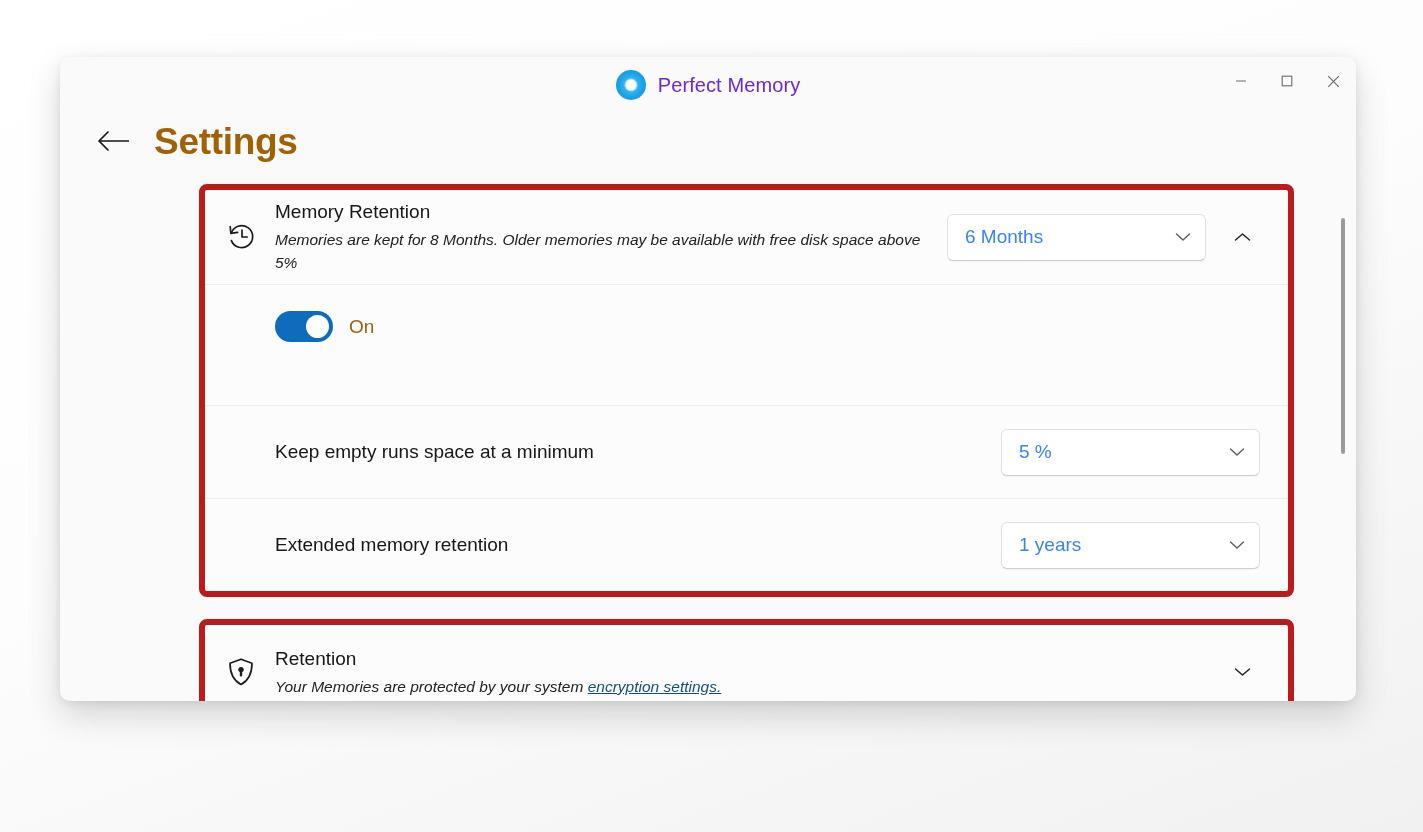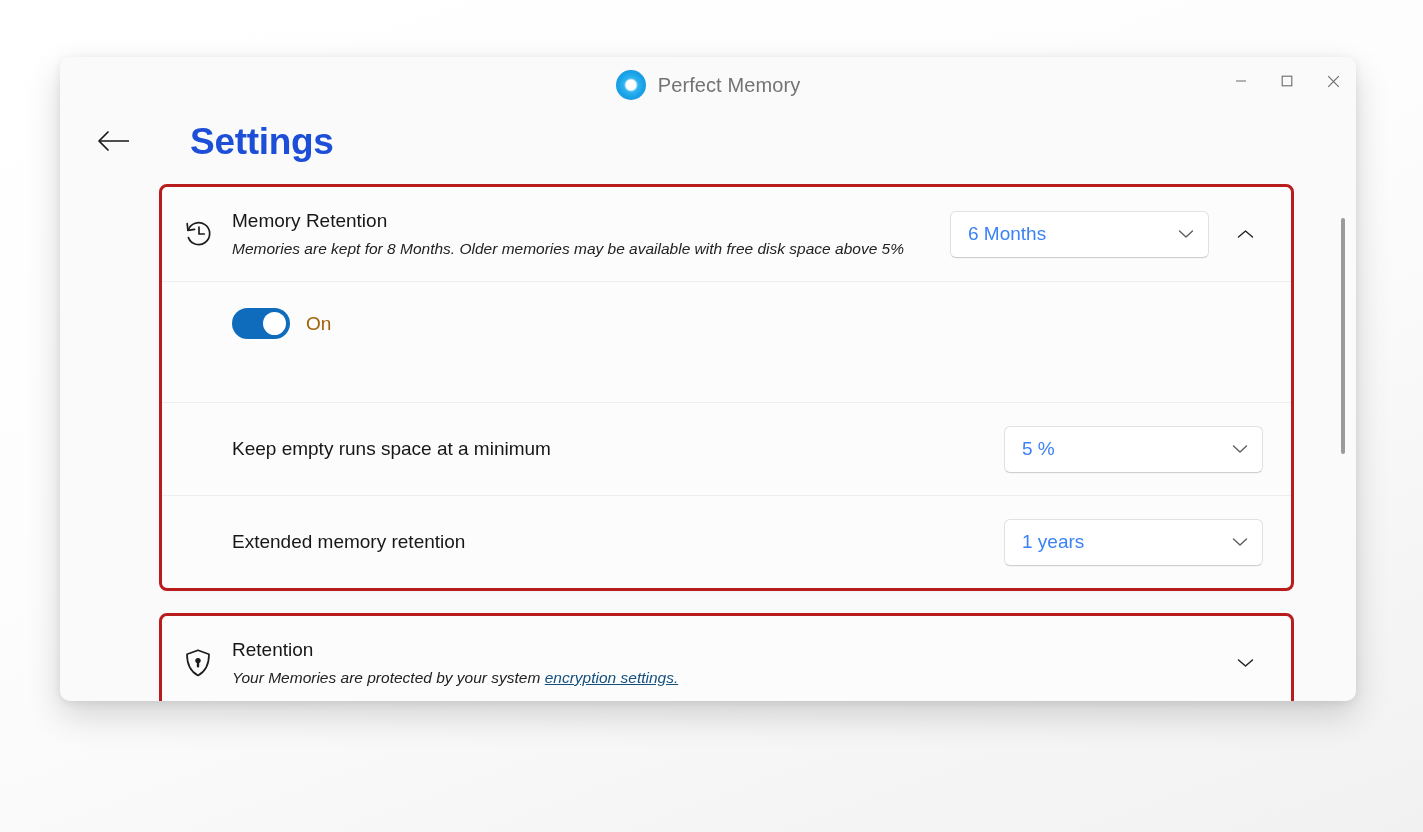--- a/index.html
+++ b/index.html
@@ -50,21 +50,21 @@
   .app-logo {
     width: 30px;
     height: 30px;
     border-radius: 50%;
     background: radial-gradient(circle at 50% 50%, #ffffff 0%, #ffffff 23%, #31b3ef 33%, #17a2e8 58%, #2196e0 82%, #1f8fd6 100%);
     box-shadow: 0 0 0 0.5px rgba(0,0,0,0.04);
     flex: none;
   }
   .app-title {
     font-size: 20px;
-    color: #737373;
+    color: #6d28d9;
     letter-spacing: 0.1px;
   }
   .win-controls {
     position: absolute;
     right: 0;
     top: 0;
     display: flex;
     height: 48px;
   }
   .win-btn {
@@ -88,43 +88,43 @@
     height: 44px;
     display: flex;
     align-items: center;
     justify-content: center;
     color: #161616;
     border-radius: 6px;
   }
   .page-title {
     font-size: 37px;
     font-weight: bold;
-    color: #1d4ed8;
+    color: #a16207;
     letter-spacing: -0.3px;
     line-height: 1;
-    margin-left: 36px;
   }
 
   
   .scroll-area {
     position: relative;
     height: 520px;
     padding: 17px 0 0 0;
     overflow: hidden;
   }
   .cards {
     padding: 0 62px 0 99px;
   }
 
   .card {
     background: #fcfcfc;
-    border: 3px solid #b91c1c;
+    border: 6px solid #b91c1c;
     border-radius: 8px;
     box-shadow: 0 1px 2px rgba(0,0,0,0.03);
     overflow: hidden;
+    margin-left: 40px;
   }
   .card + .card { margin-top: 22px; }
 
   .row {
     display: flex;
     align-items: center;
     padding: 0 28px 0 0;
     min-height: 60px;
   }
   .row + .row { border-top: 1px solid #ededed; }

